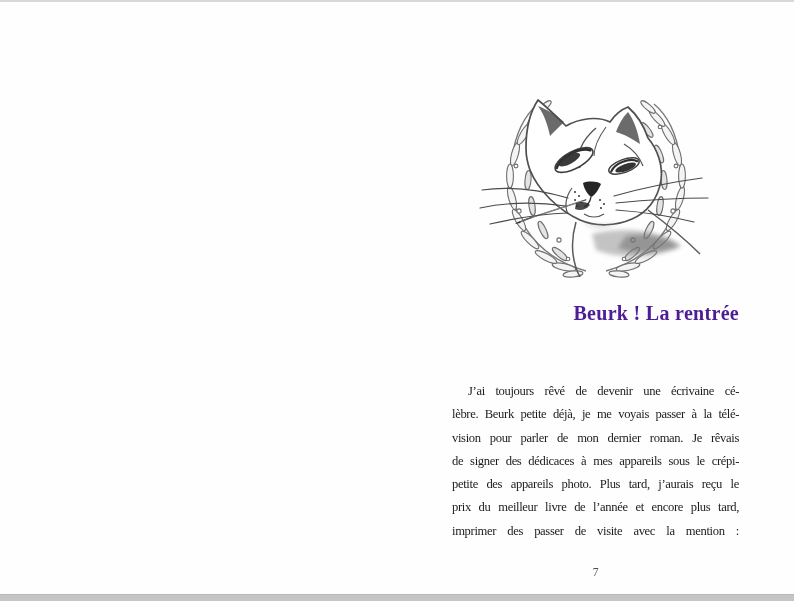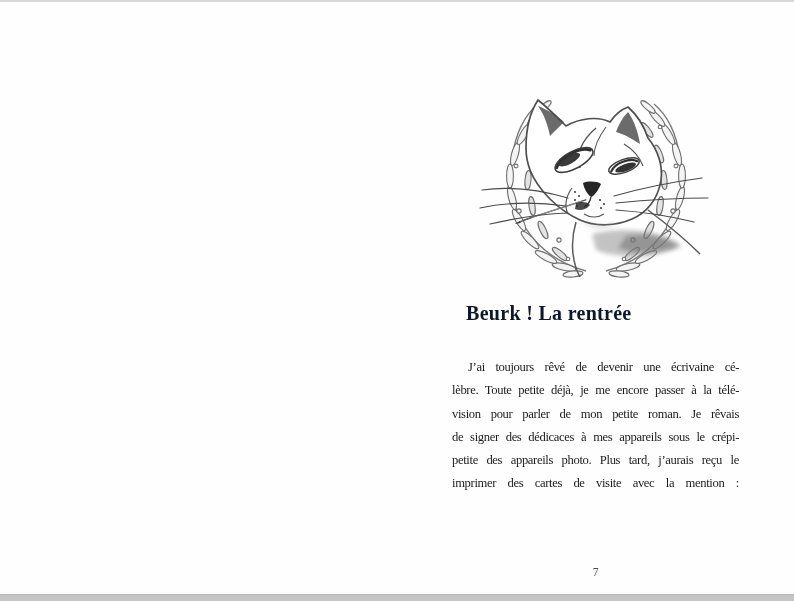--- a/index.html
+++ b/index.html
@@ -26,37 +26,37 @@
   }
   .page-right {
     position: absolute; left: 452px; top: 0; width: 287px; height: 100%;
   }
   .illustration {
     position: absolute; left: 24px; top: 70px; width: 240px; height: 213px;
   }
   .chapter-title {
     position: absolute; top: 302px; left: 0; right: 0;
     padding-left: 14px;
-    text-align: left;
-    font-size: 20px; font-weight: 700; color: #0f172a;
+    text-align: right;
+    font-size: 20px; font-weight: 700; color: #4c1d95;
     letter-spacing: 0.3px;
     white-space: nowrap;
   }
   .body-text {
     position: absolute; top: 356px; left: 0; width: 287px;
     font-size: 12.6px; line-height: 23.3px; color: #1c1c1c;
     letter-spacing: -0.35px; word-spacing: -0.5px;
   }
   .tline {
     text-align: justify;
     text-align-last: justify;
     white-space: nowrap;
     overflow: visible;
   }
-  .tline.indent { padding-left: 16px; }
+  .tline.indent { padding-left: 16px; margin-top: 24px; }
   .page-number {
     position: absolute; top: 566px; left: 0; right: 0;
     text-align: center;
     font-size: 11.5px; color: #4c4c4c;
   }
 </style>
 </head>
 <body>
 
 <div class="screen">
@@ -163,24 +163,25 @@
           <path d="M140 133 C170 130 200 128 232 128"></path>
           <path d="M140 140 C168 142 194 146 218 152"></path>
         </g>
       </svg>
     </div>
 
     <h1 class="chapter-title">Beurk ! La rentrée</h1>
 
     <div class="body-text">
       <div class="tline indent">J’ai toujours rêvé de devenir une écrivaine cé-</div>
-      <div class="tline">lèbre. Toute petite déjà, je me encore passer à la télé-</div>
-      <div class="tline">vision pour parler de mon petite roman. Je rêvais</div>
+      <div class="tline">lèbre. Beurk petite déjà, je me voyais passer à la télé-</div>
+      <div class="tline">vision pour parler de mon dernier roman. Je rêvais</div>
       <div class="tline">de signer des dédicaces à mes appareils sous le crépi-</div>
       <div class="tline">petite des appareils photo. Plus tard, j’aurais reçu le</div>
-      <div class="tline">imprimer des cartes de visite avec la mention :</div>
+      <div class="tline">prix du meilleur livre de l’année et encore plus tard,</div>
+      <div class="tline">imprimer des passer de visite avec la mention :</div>
     </div>
 
     <div class="page-number">7</div>
   </div>
 
   <div class="bottom-edge"></div>
 </div>
 
 </body></html>

